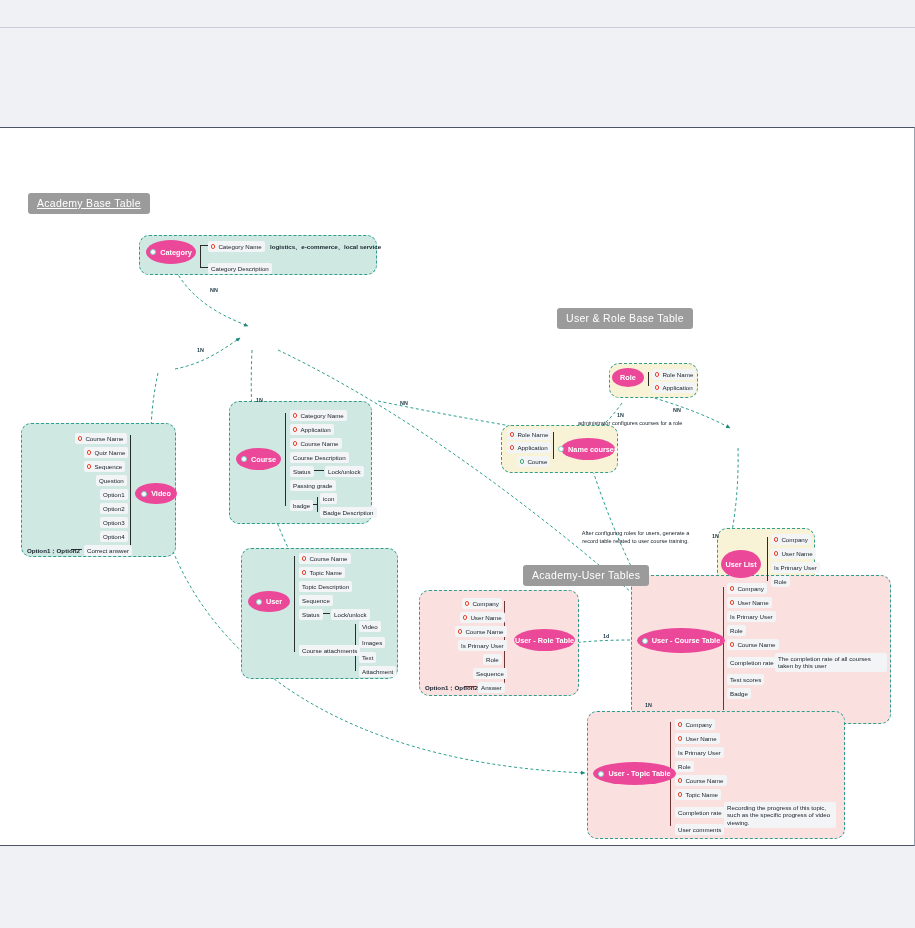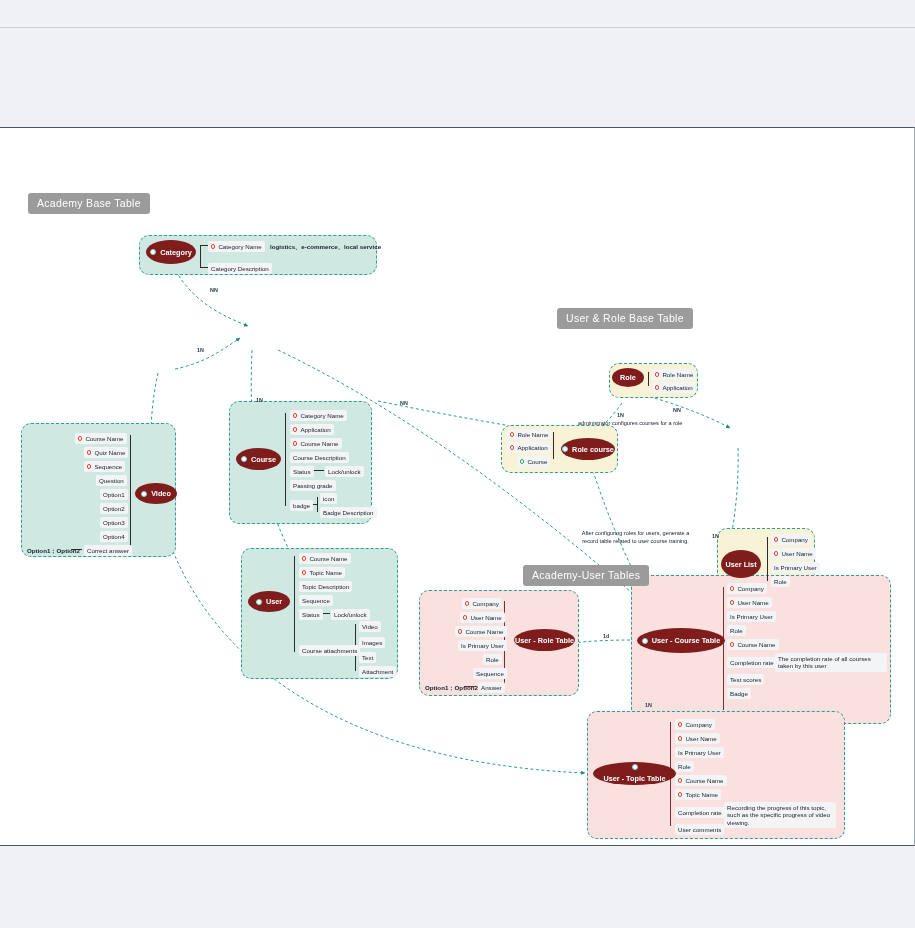--- a/index.html
+++ b/index.html
@@ -46,21 +46,21 @@
     letter-spacing:.3px;
     padding:4px 9px 5px;
     border-radius:3px;
     white-space:nowrap;
     z-index:6;
   }
 
   
   .node {
     position:absolute;
-    background:#7f1d1d;
+    background:#ec4899;
     color:#ffffff;
     border-radius:50%;
     display:flex; align-items:center; justify-content:center;
     gap:4px;
     font-size:7.3px;
     font-weight:bold;
     white-space:nowrap;
     z-index:5;
   }
   .node .ni {
@@ -155,21 +155,21 @@
         <path d="M572,515 C600,512 620,512 638,512"></path>
 
         <path d="M660,527 C650,580 635,620 626,645"></path>
 
         <path d="M158,245 C120,420 230,630 585,645"></path>
 
         <path d="M264,348 C280,430 330,500 390,518"></path>
       </g>
     </svg>
 
-    <div class="chip" style="left:28px; top:65px;">Academy Base Table</div>
+    <div class="chip" style="left:28px; top:65px;text-decoration:underline;">Academy Base Table</div>
 
     <div class="group teal" style="left:139px; top:107px; width:238px; height:40px;"></div>
     <div class="node" style="left:146px; top:112px; width:50px; height:24px;">
       <span class="ni"></span>
       <span>Category</span>
     </div>
     <div class="vln" style="left:200px; top:117px; height:22px;"></div>
     <div class="hln" style="left:200px; top:117px; width:8px;"></div>
     <div class="hln" style="left:200px; top:139px; width:8px;"></div>
     <div class="fld" style="left:208px; top:113px;">
@@ -254,21 +254,21 @@
     </div>
     <div class="vln" style="left:648px; top:244px; height:14px;"></div>
     <div class="fld" style="left:652px; top:241px;">
       <span class="key"></span><span>Role Name</span></div>
     <div class="fld" style="left:652px; top:254px;">
       <span class="key"></span><span>Application</span></div>
 
     <div class="group cream" style="left:501px; top:297px; width:117px; height:48px;"></div>
     <div class="node" style="left:561px; top:310px; width:54px; height:22px;">
       <span class="ni"></span>
-      <span>Role course</span>
+      <span>Name courses</span>
     </div>
     <div class="vln" style="left:553px; top:304px; height:27px;"></div>
     <div class="fld" style="left:507px; top:301px;">
       <span class="key"></span><span>Role Name</span></div>
     <div class="fld" style="left:507px; top:314px;">
       <span class="key"></span><span>Application</span></div>
     <div class="fld" style="left:517px; top:328px;">
       <span class="key green"></span><span>Course</span></div>
 
     <div class="group cream" style="left:717px; top:400px; width:98px; height:66px;"></div>
@@ -317,21 +317,21 @@
     <div class="fld" style="left:727px; top:497px;">Role</div>
     <div class="fld" style="left:727px; top:511px;">
       <span class="key"></span><span>Course Name</span></div>
     <div class="fld" style="left:727px; top:529px;">Completion rate</div>
     <div class="hln pink" style="left:762px; top:533px; width:11px;"></div>
     <div class="fld wrap" style="left:775px; top:525px;">The completion rate of all courses taken by this user</div>
     <div class="fld" style="left:727px; top:546px;">Test scores</div>
     <div class="fld" style="left:727px; top:560px;">Badge</div>
 
     <div class="group pink" style="left:587px; top:583px; width:258px; height:128px;"></div>
-    <div class="node" style="left:593px; top:634px; width:83px; height:23px;flex-direction:column;">
+    <div class="node" style="left:593px; top:634px; width:83px; height:23px;">
       <span class="ni"></span>
       <span>User - Topic Table</span>
     </div>
     <div class="vln pink" style="left:670px; top:594px; height:104px;"></div>
     <div class="fld" style="left:675px; top:591px;">
       <span class="key"></span><span>Company</span></div>
     <div class="fld" style="left:675px; top:605px;">
       <span class="key"></span><span>User Name</span></div>
     <div class="fld" style="left:675px; top:619px;">Is Primary User</div>
     <div class="fld" style="left:675px; top:633px;">Role</div>

